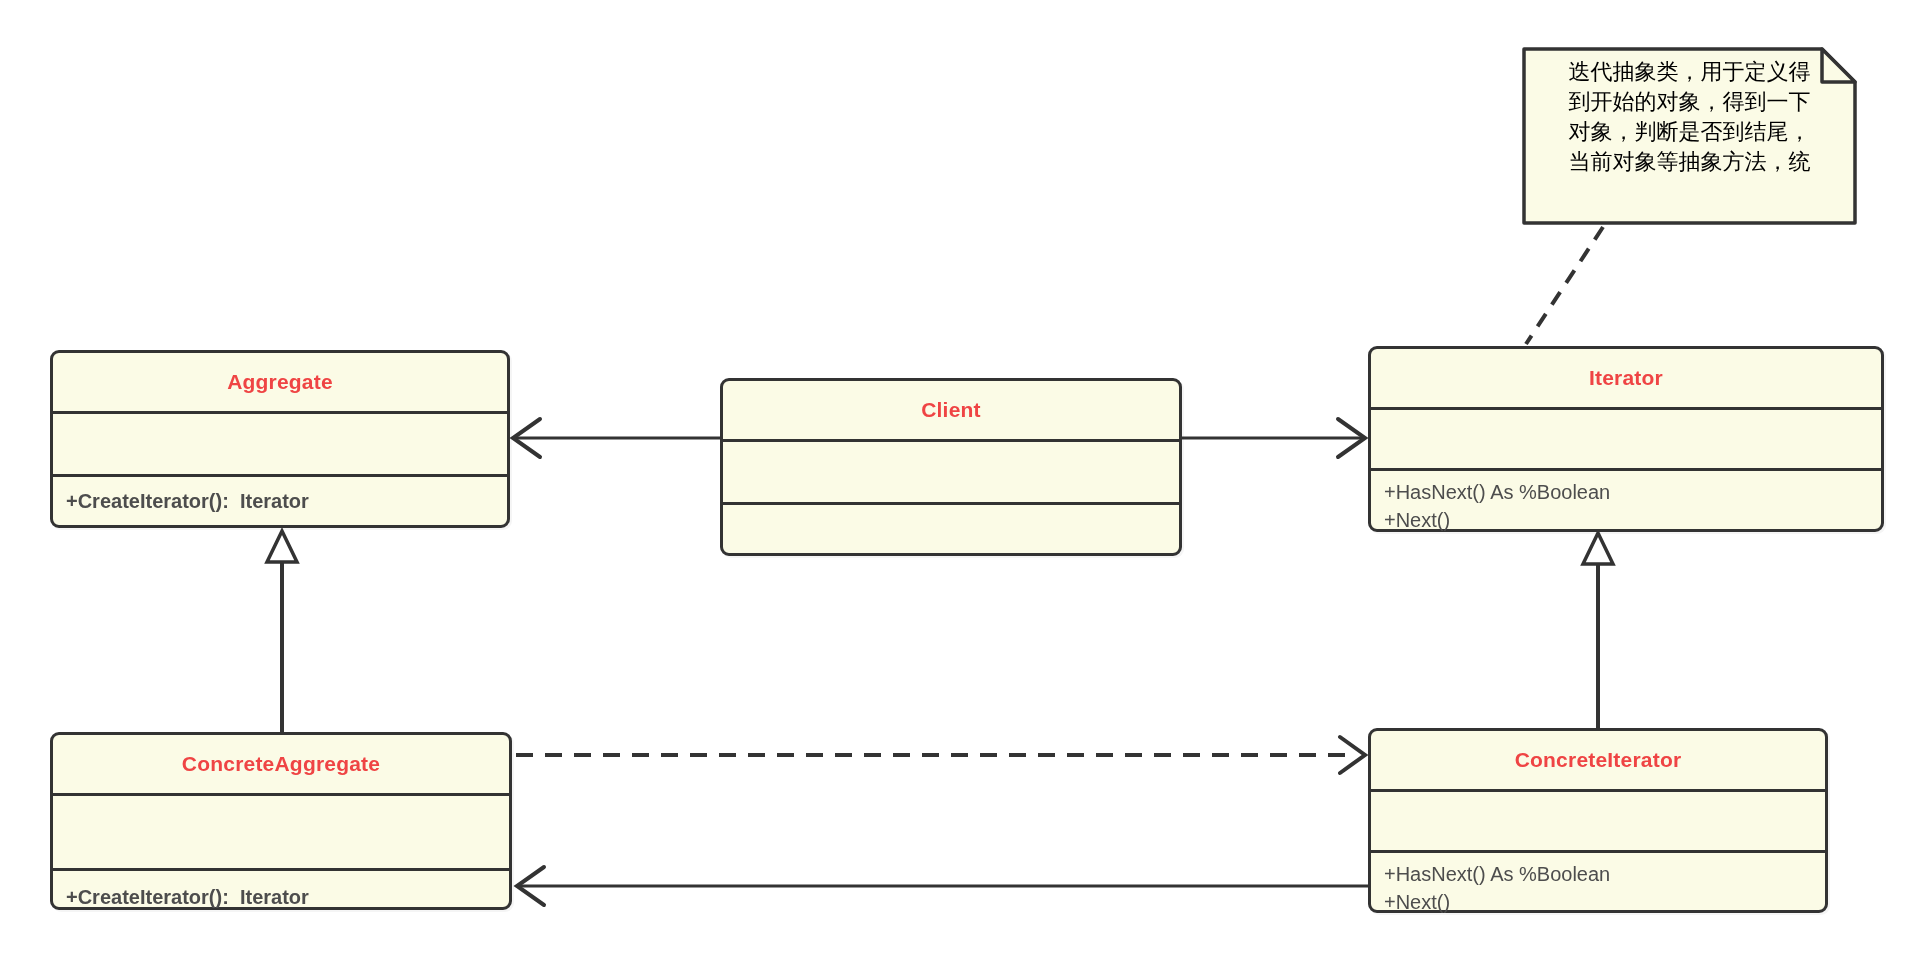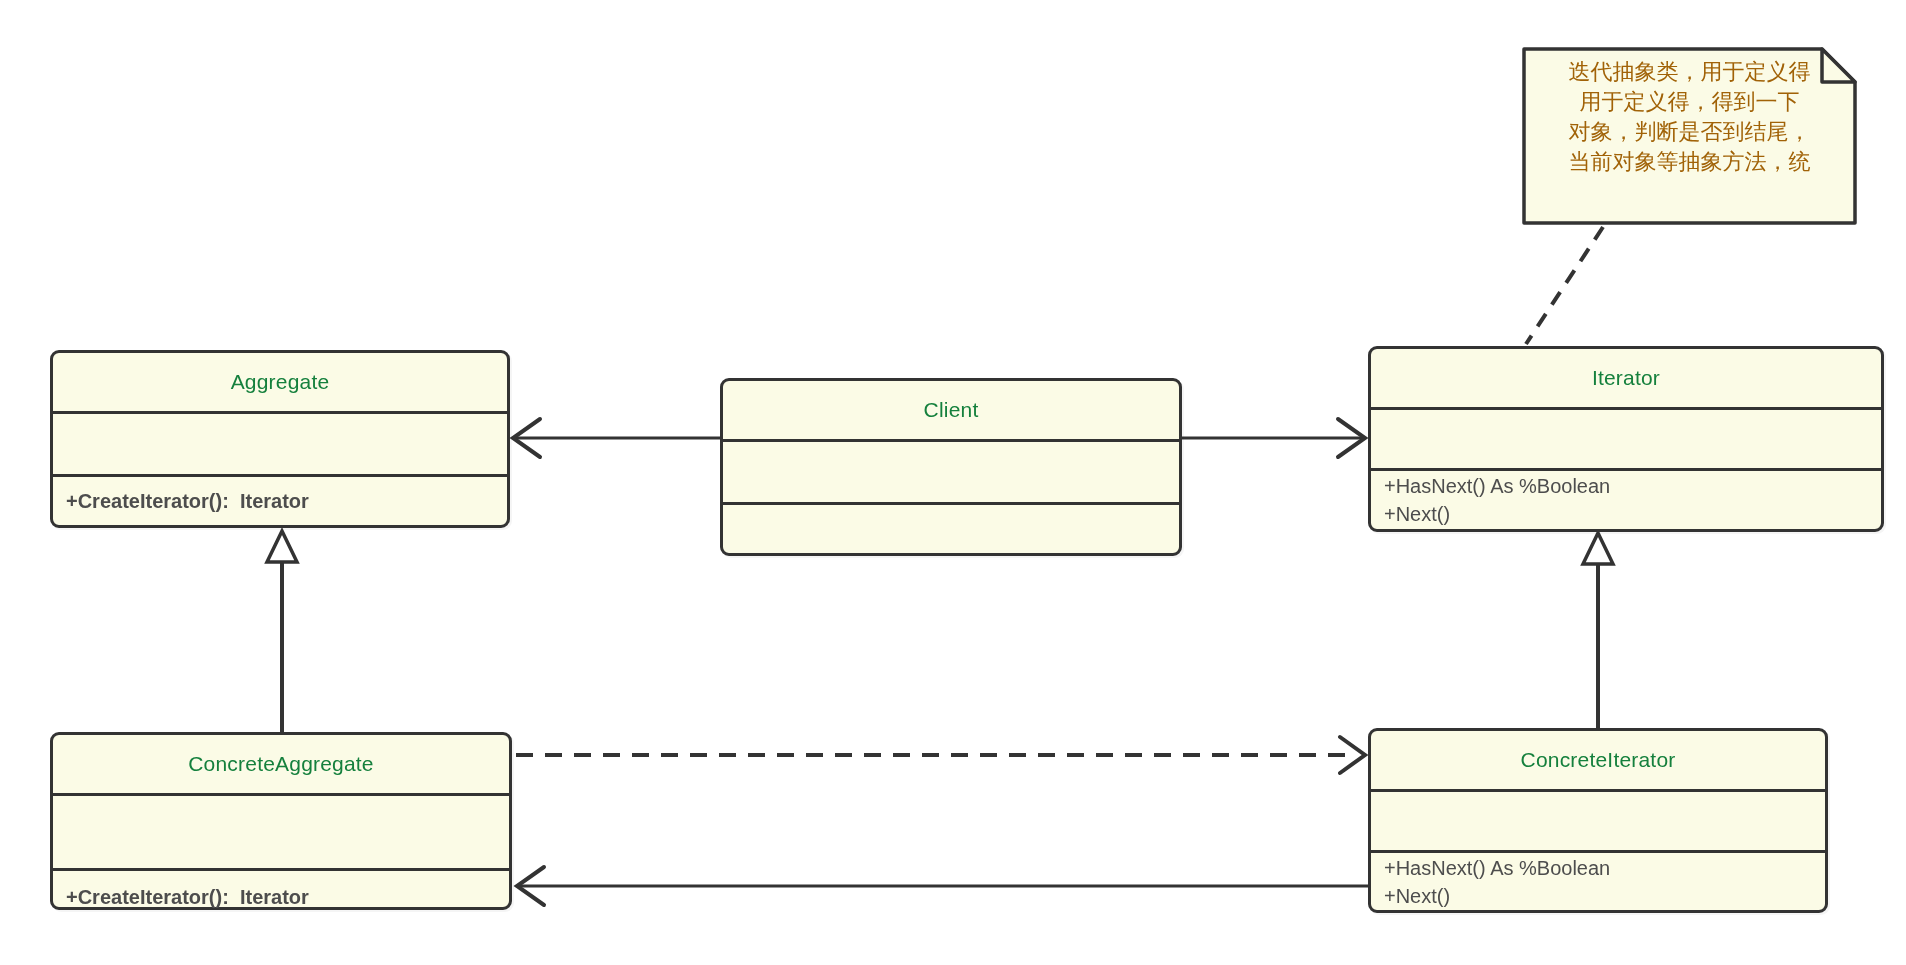--- a/index.html
+++ b/index.html
@@ -34,22 +34,22 @@
     box-shadow: 2px 2px 0 rgba(0,0,0,0.04);
   }
   .cb-header {
     height: 58px;
     flex: 0 0 auto;
     border-bottom: 3px solid #333333;
     display: flex;
     align-items: center;
     justify-content: center;
     font-size: 21px;
-    font-weight: normal;
-    color: #15803d;
+    font-weight: bold;
+    color: #ef4444;
     letter-spacing: 0.2px;
   }
   .cb-attrs {
     height: 60px;
     flex: 0 0 auto;
     border-bottom: 3px solid #333333;
   }
   .cb-methods {
     flex: 1 1 auto;
     font-size: 20px;
@@ -58,21 +58,21 @@
     line-height: 28px;
     white-space: pre;
     overflow: visible;
   }
   .cb-methods.single {
     display: flex;
     align-items: center;
     font-weight: bold;
   }
   .cb-methods.double {
-    padding-top: 1px;
+    padding-top: 7px;
   }
   #box-aggregate          { left: 50px;   top: 350px; width: 460px; height: 178px; }
   #box-client             { left: 720px;  top: 350px; width: 462px; height: 178px; margin-top: 28px; }
   #box-iterator           { left: 1368px; top: 346px; width: 516px; height: 186px; }
   #box-concrete-aggregate { left: 50px;   top: 732px; width: 462px; height: 178px; gap: 12px; }
   #box-concrete-iterator  { left: 1368px; top: 728px; width: 460px; height: 185px; }
   #box-iterator .cb-attrs, #box-concrete-iterator .cb-attrs { height: 58px; }
 
   
   #note {
@@ -81,21 +81,21 @@
     width: 335px; height: 178px;
   }
   #note svg { position: absolute; left: 0; top: 0; }
   .note-text {
     position: absolute;
     left: 0; top: 10px;
     width: 335px;
     text-align: center;
     font-size: 22px;
     line-height: 30px;
-    color: #a16207;
+    color: #000000;
   }
 </style>
 </head>
 <body>
 
 <div id="canvas">
 
   <svg id="connector-layer" viewBox="0 0 1906 965" xmlns="http://www.w3.org/2000/svg">
 
     <g stroke="#333333" fill="none" stroke-linecap="round">
@@ -163,19 +163,19 @@
     <div class="cb-methods double"><div>+HasNext() As %Boolean</div><div>+Next()</div></div>
   </div>
 
   <div id="note">
     <svg width="335" height="178" viewBox="0 0 335 178">
       <polygon points="2,2 300,2 333,35 333,176 2,176" fill="#FBFBE6" stroke="#333333" stroke-width="3.5" stroke-linejoin="round"></polygon>
       <polygon points="300,2 300,35 333,35" fill="#FBFBE6" stroke="#333333" stroke-width="3.5" stroke-linejoin="round"></polygon>
     </svg>
     <div class="note-text">
       <div>迭代抽象类，用于定义得</div>
-      <div>用于定义得，得到一下</div>
+      <div>到开始的对象，得到一下</div>
       <div>对象，判断是否到结尾，</div>
       <div>当前对象等抽象方法，统</div>
     </div>
   </div>
 
 </div>
 
 </body></html>

